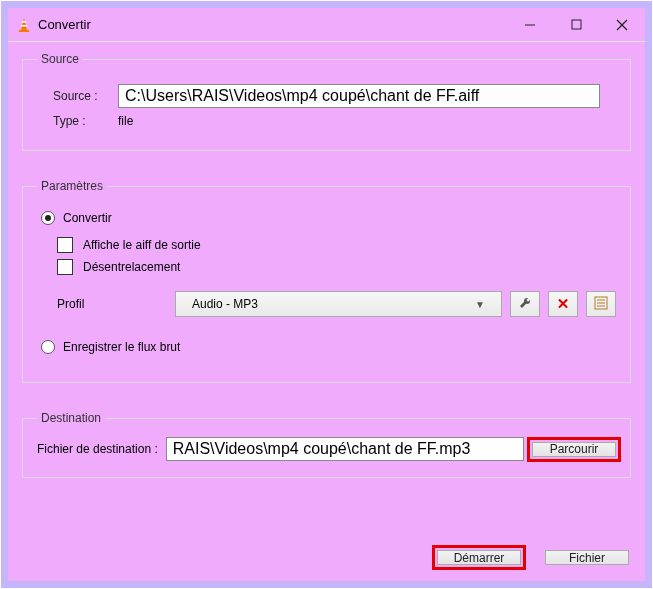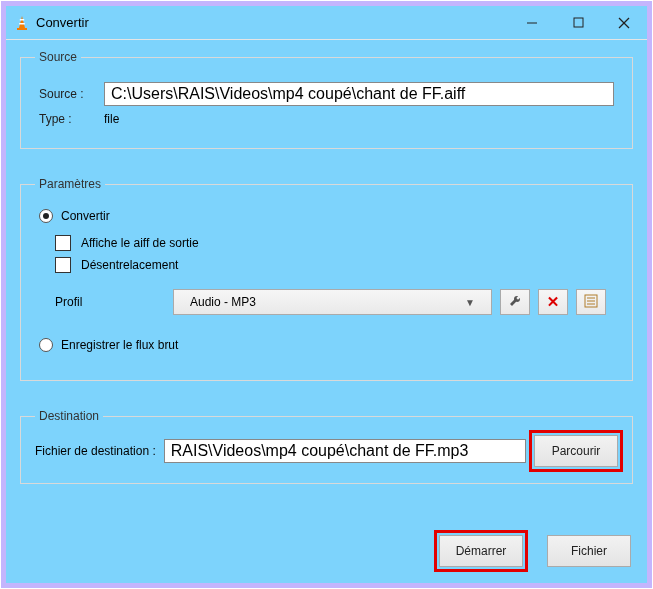--- a/index.html
+++ b/index.html
@@ -6,25 +6,25 @@
   body {
     margin: 0;
     font-family: "Segoe UI", Tahoma, sans-serif;
     font-size: 12px;
     background: #fff;
     width: 653px;
     height: 589px;
     overflow: hidden;
   }
   .window {
-    border: 5px solid #c4b5fd;
+    border: 7px solid #c4b5fd;
     width: 651px;
     height: 587px;
     margin: 1px;
-    background: #7dd3fc;
+    background: #f0abfc;
     display: flex;
     flex-direction: column;
   }
   .titlebar {
     height: 34px;
     display: flex;
     align-items: center;
     padding: 0 0 0 8px;
     border-bottom: 1px solid #e5e5e5;
   }
@@ -61,21 +61,21 @@
   legend {
     font-size: 12px;
     color: #333;
     padding: 0 4px;
   }
 
   .row {
     display: flex;
     align-items: center;
     gap: 10px;
-    margin: 6px 4px;
+    margin: 6px 16px;
   }
   .label-col {
     width: 55px;
     text-align: left;
     color: #222;
   }
   input[type=text] {
     border: 1px solid #888;
     height: 24px;
     padding: 2px 6px;
@@ -116,21 +116,21 @@
   .checkbox {
     width: 16px; height: 16px;
     border: 1px solid #333;
     background: #fff;
   }
 
   .profile-row {
     display: flex;
     align-items: center;
     gap: 8px;
-    margin: 16px 12px 16px 20px;
+    margin: 16px 0 16px 20px;
   }
   .profile-label { width: 110px; }
   .combo {
     flex: 1;
     height: 26px;
     border: 1px solid #aaa;
     background: linear-gradient(#f6f6f6,#e9e9e9);
     display: flex;
     align-items: center;
     padding: 0 16px;
@@ -159,21 +159,21 @@
   .dest-input {
     flex: 1;
     border: 1px solid #888;
     height: 24px;
     padding: 2px 6px;
     font-size: 12px;
     overflow: hidden;
   }
 
   .btn {
-    height: 32px;
+    height: 15px;
     border: 1px solid #aaa;
     background: linear-gradient(#f2f2f2,#e4e4e4);
     padding: 0 13px;
     display: inline-flex;
     align-items: center;
     justify-content: center;
     font-size: 12px;
     color: #222;
     min-width: 84px;
   }

